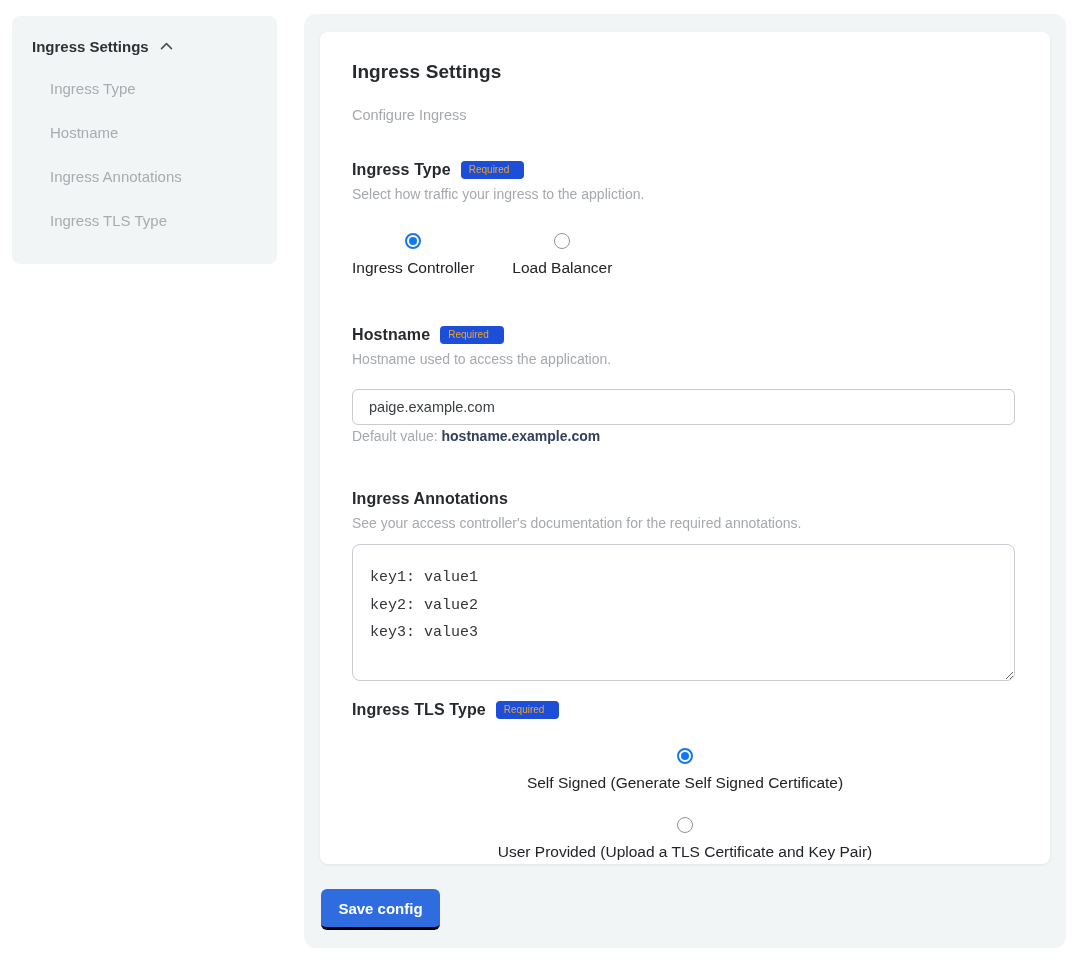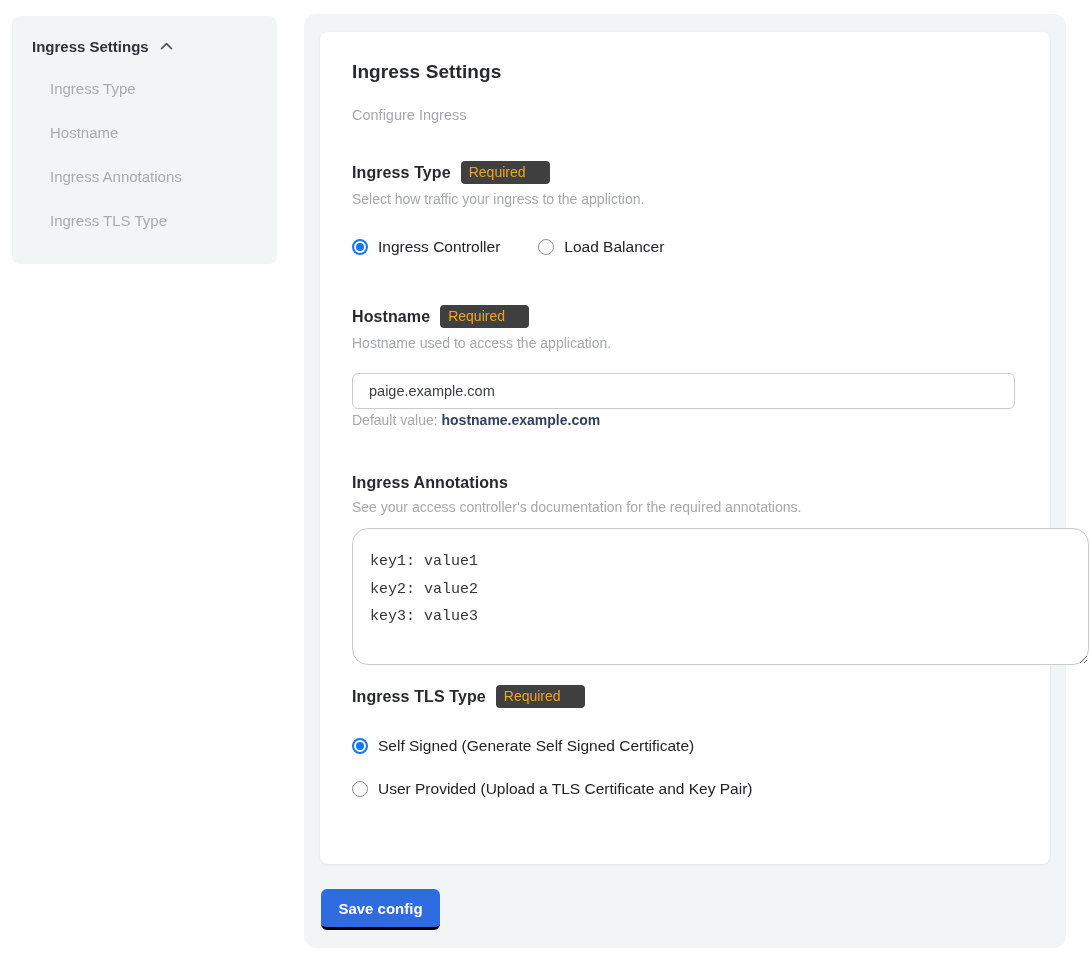--- a/index.html
+++ b/index.html
@@ -61,34 +61,34 @@
     font-size: 14.5px; color: #a5a9ad;
   }
 
   .section { margin-top: 38px; }
   .label-row { display: flex; align-items: center; gap: 10px; }
   .section-label {
     font-size: 16px; font-weight: 700; color: #26292d;
     letter-spacing: .1px;
   }
   .required-badge {
-    background: #404040;
+    background: #1d4ed8;
     color: #f0a425;
-    font-size: 14px;
-    padding: 3px 24px 4px 8px;
+    font-size: 10px;
+    padding: 3px 15px 4px 8px;
     border-radius: 4px;
   }
   .section-desc {
     margin-top: 7px;
     font-size: 14px; color: #a5a9ad;
   }
 
   
   .radio-row { display: flex; align-items: center; gap: 38px; margin-top: 31px; }
-  .radio-option { display: flex; align-items: center; gap: 10px; cursor: pointer; }
+  .radio-option { display: flex; align-items: center; gap: 10px; cursor: pointer; flex-direction: column; }
   .radio-circle {
     width: 16px; height: 16px; border-radius: 50%;
     border: 1.5px solid #8f9398; background: #fff;
     flex: 0 0 auto;
     position: relative;
   }
   .radio-circle.checked {
     border: 2px solid #1477f0;
   }
   .radio-circle.checked::after {
@@ -117,23 +117,23 @@
     display: block;
   }
   .default-line {
     margin-top: 3px;
     font-size: 14px; color: #a5a9ad;
   }
   .default-line b { color: #32405c; font-weight: 700; }
 
   .annotations-textarea {
     margin-top: 13px;
-    width: 737px; height: 137px;
+    width: 663px; height: 137px;
     border: 1px solid #c8ccd0;
-    border-radius: 16px;
+    border-radius: 8px;
     padding: 19px 16px 10px 17px;
     font-family: "Liberation Mono", monospace;
     font-size: 15px; line-height: 27.5px; color: #33363a;
     background: #fff;
     outline: none;
     resize: both;
     display: block;
   }
 
   .tls-section { margin-top: 20px; }

